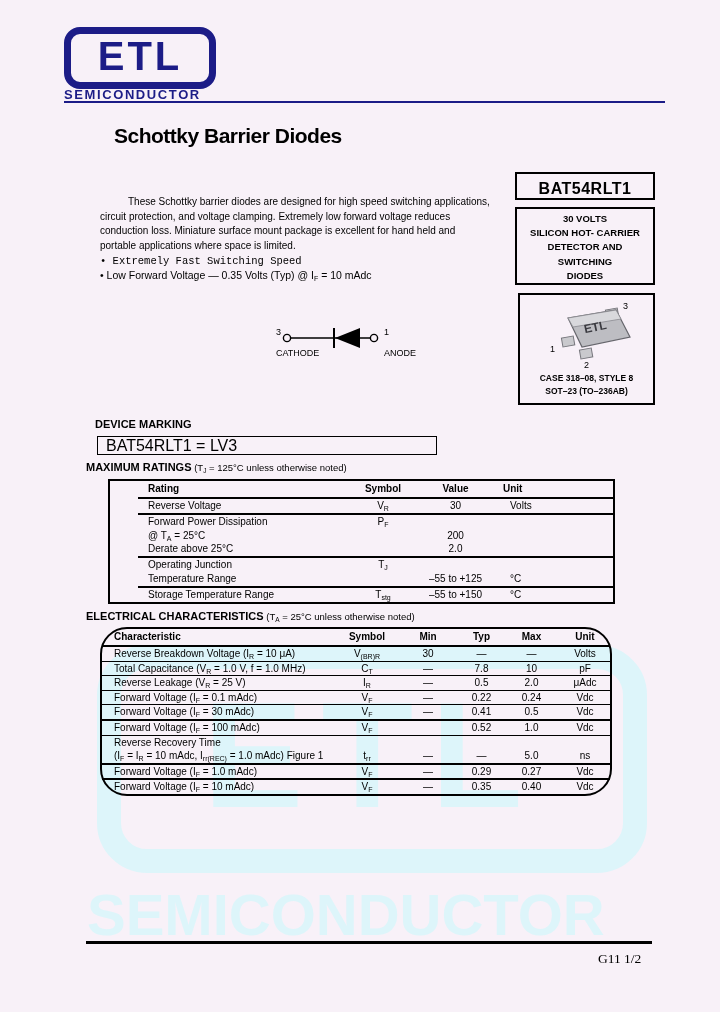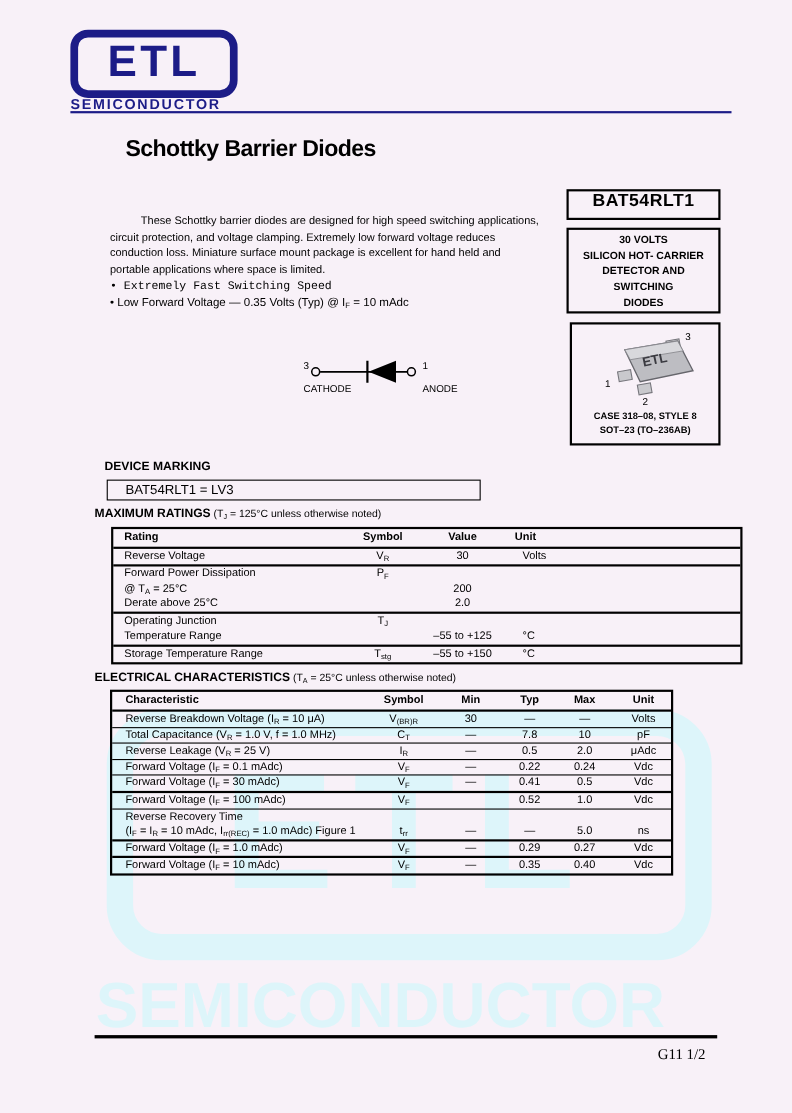--- a/index.html
+++ b/index.html
@@ -42,21 +42,21 @@
   #page-title { left:82px; top:124px; font-size:21px; font-weight:bold; letter-spacing:-0.5px;margin-left:32px; }
   #intro-paragraph { left:100px; top:195px; width:394px; font-size:10px; line-height:14.6px; text-indent:28px; }
   .bullet { left:100px; font-size:10.5px; }
   #bullet-1 { top:255px;font-family:Liberation Mono, monospace; }
   #bullet-2 { top:269px; }
 
   
   #part-box {
     left:515px; top:172px; width:140px; height:28px;
     border:2px solid #000; box-sizing:border-box;
-    display:flex; align-items:flex-start; justify-content:center;
+    display:flex; align-items:flex-end; justify-content:center;
     font-size:16px; font-weight:bold; letter-spacing:0.5px;
   }
   #summary-box {
     left:515px; top:207px; width:140px; height:78px;
     border:2px solid #000; box-sizing:border-box;
     text-align:center; font-weight:bold; font-size:9.5px; line-height:14.2px;
     padding-top:3px;
   }
   #package-box {
     left:518px; top:293px; width:137px; height:112px;
@@ -70,29 +70,29 @@
   #diode-symbol { left:250px; top:323px; }
 
   
   .section-heading { font-size:11px; font-weight:bold; }
   .h-note { font-weight:normal; font-size:9.5px; }
   .h-note .sub { font-size:6.5px; }
   #dm-heading { left:95px; top:418px; }
   #dm-box {
     left:97px; top:436px; width:340px; height:19px;
     border:1px solid #000; box-sizing:border-box;
-    font-size:12px; line-height:17px; padding-left:16px;
+    font-size:16px; line-height:17px; padding-left:8px;
   }
   #mr-heading { left:86px; top:461px; }
   #ec-heading { left:86px; top:610px; }
 
   
   .data-table { border:2px solid #000; box-sizing:border-box; background:transparent; }
-  #max-table  { left:101px; top:479px; width:574px; }
-  #elec-table { left:100px; top:627px; width:512px; }
+  #max-table  { left:108px; top:479px; width:507px;padding-left:28px; }
+  #elec-table { left:100px; top:627px; width:512px;border-radius:27px; }
   .t-row { display:grid; }
   #max-table  .t-row { grid-template-columns:210px 70px 75px 148px; border-top:2px solid #000; }
   #elec-table .t-row { grid-template-columns:236px 58px 64px 43px 57px 50px; border-top:1px solid #000; }
   .t-row:first-child { border-top:none !important; }
   #elec-table .t-row.thick { border-top-width:2px; }
   .t-header { font-weight:bold; }
   .t-header .t-cell { line-height:16px; height:16px; text-align:center; font-size:10px; }
   .t-cell { font-size:10px; }
   .t-line { height:13.8px; line-height:13.8px; white-space:nowrap; }
   #elec-table .t-line { height:13.6px; line-height:13.6px; }

